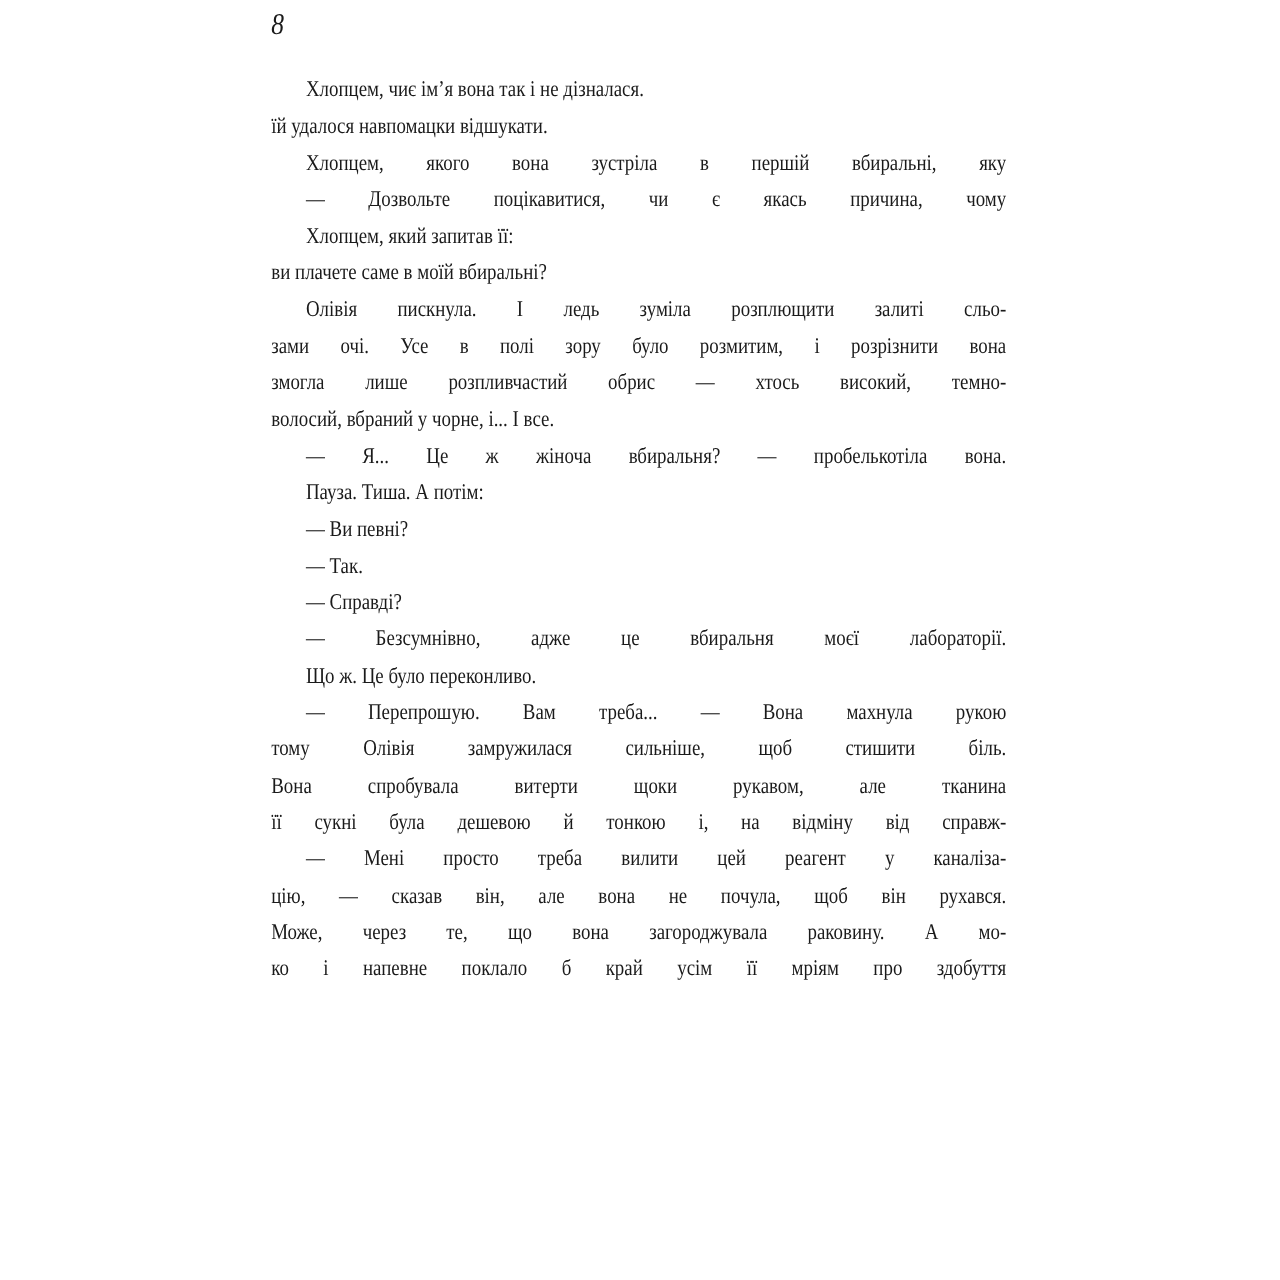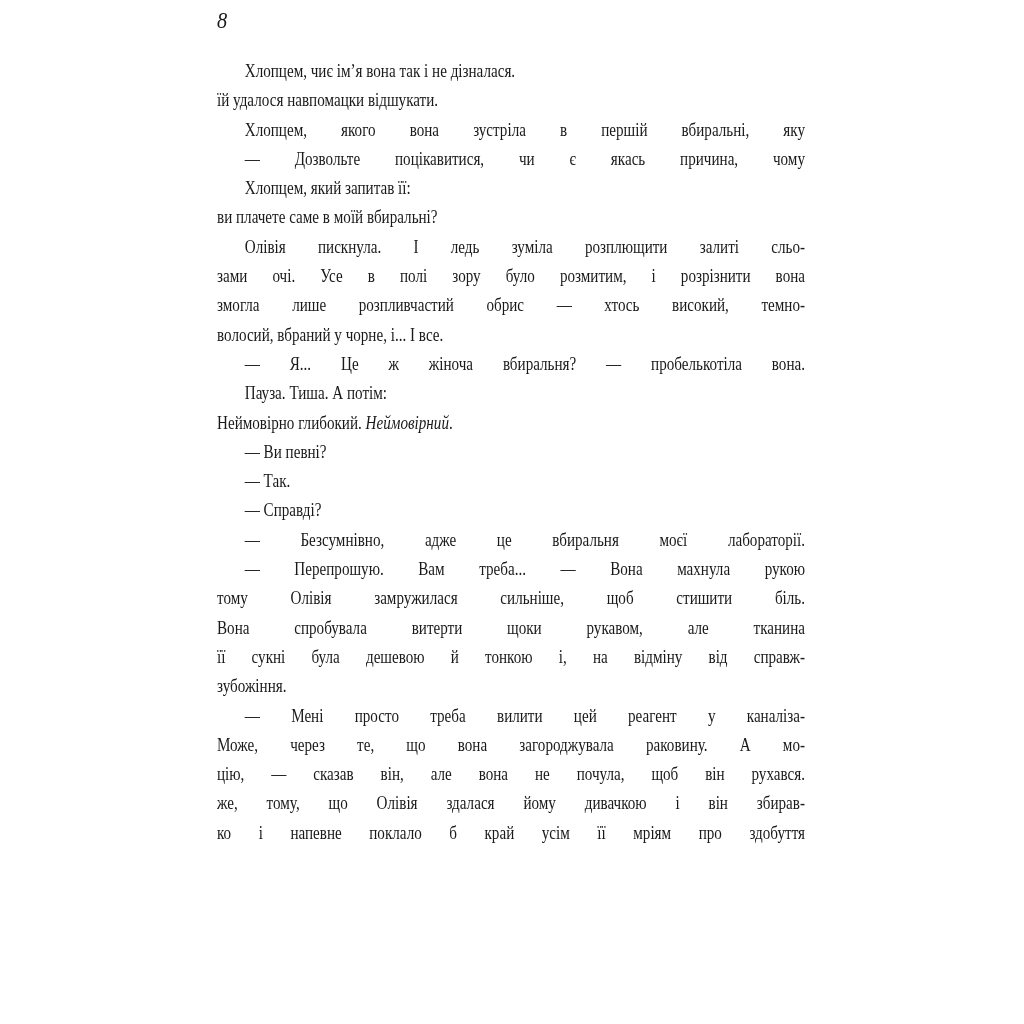--- a/index.html
+++ b/index.html
@@ -92,58 +92,52 @@
     </div>
   <div class="line last">
       <span class="line-inner">волосий, вбраний у чорне, і... І все.</span>
     </div>
   <div class="line indent">
       <span class="line-inner">— Я... Це ж жіноча вбиральня? — пробелькотіла вона.</span>
     </div>
   <div class="line indent last">
       <span class="line-inner">Пауза. Тиша. А потім:</span>
     </div>
-  <div class="line last">
-      <span class="line-inner"><span>Неймовірно глибокий. </span><em>Неймовірний</em><span>.</span></span>
-    </div>
   <div class="line indent last">
       <span class="line-inner">— Ви певні?</span>
     </div>
   <div class="line indent last">
       <span class="line-inner">— Так.</span>
     </div>
   <div class="line indent last">
       <span class="line-inner">— Справді?</span>
     </div>
   <div class="line indent">
       <span class="line-inner">— Безсумнівно, адже це вбиральня моєї лабораторії.</span>
+    </div>
+  <div class="line indent last">
+      <span class="line-inner">Що ж. Це було переконливо.</span>
     </div>
   <div class="line indent">
       <span class="line-inner">— Перепрошую. Вам треба... — Вона махнула рукою</span>
     </div>
   <div class="line">
       <span class="line-inner">тому Олівія замружилася сильніше, щоб стишити біль.</span>
     </div>
   <div class="line">
       <span class="line-inner">Вона спробувала витерти щоки рукавом, але тканина</span>
     </div>
   <div class="line">
       <span class="line-inner">її сукні була дешевою й тонкою і, на відміну від справж-</span>
     </div>
-  <div class="line last">
-      <span class="line-inner">зубожіння.</span>
-    </div>
   <div class="line indent">
       <span class="line-inner">— Мені просто треба вилити цей реагент у каналіза-</span>
-    </div>
-  <div class="line">
-      <span class="line-inner">Може, через те, що вона загороджувала раковину. А мо-</span>
     </div>
   <div class="line">
       <span class="line-inner">цію, — сказав він, але вона не почула, щоб він рухався.</span>
     </div>
   <div class="line">
-      <span class="line-inner">же, тому, що Олівія здалася йому дивачкою і він збирав-</span>
+      <span class="line-inner">Може, через те, що вона загороджувала раковину. А мо-</span>
     </div>
   <div class="line">
       <span class="line-inner">ко і напевне поклало б край усім її мріям про здобуття</span>
     </div>
 </div>
 
 </body></html>

